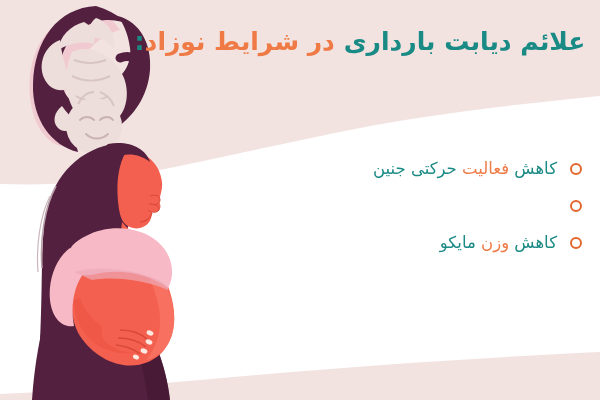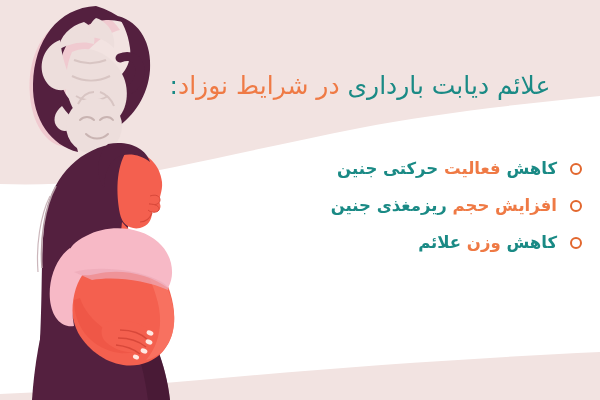--- a/index.html
+++ b/index.html
@@ -34,24 +34,23 @@
     top: 26px;
     right: 14px;
     width: 452px;
     text-align: center;
     direction: rtl;
     z-index: 6;
     line-height: 1.25;
   }
   .title-text {
     font-size: 25px;
-    font-weight: normal;
+    font-weight: bold;
     letter-spacing: -0.2px;
     white-space: nowrap;
-    margin-top: 44px;
   }
   .t-teal { color: #1a8a85; }
   .t-orange { color: #ef7a45; }
 
   
   .list-wrap {
     position: absolute;
     top: 150px;
     right: 10px;
     width: 580px;
@@ -71,21 +70,21 @@
     width: 12px;
     height: 12px;
     border: 2px solid #e2672e;
     border-radius: 50%;
     box-sizing: border-box;
     margin-left: 13px;
   }
   .bullet-text {
     flex: 0 0 auto;
     font-size: 16.5px;
-    font-weight: bold;
+    font-weight: normal;
     white-space: nowrap;
     letter-spacing: -0.1px;
   }
 
   
   .watermark {
     position: absolute;
     left: 232px;
     top: 368px;
     z-index: 7;
@@ -305,24 +304,23 @@
 
     <div class="bullet-row">
       <span class="bullet-dot"></span>
       <span class="bullet-text"><span class="t-teal">کاهش </span><span class="t-orange">فعالیت </span><span class="t-teal">حرکتی جنین</span></span>
     </div>
 
 
 
     <div class="bullet-row">
       <span class="bullet-dot"></span>
-      <span class="bullet-text"><span class="t-orange">افزایش حجم </span><span class="t-teal">ریزمغذی جنین</span></span>
     </div>
 
     <div class="bullet-row">
       <span class="bullet-dot"></span>
-      <span class="bullet-text"><span class="t-teal">کاهش </span><span class="t-orange">وزن </span><span class="t-teal">علائم</span></span>
+      <span class="bullet-text"><span class="t-teal">کاهش </span><span class="t-orange">وزن </span><span class="t-teal">مایکو</span></span>
     </div>
 
   </div>
 
 
 </div>
 
 </body></html>

